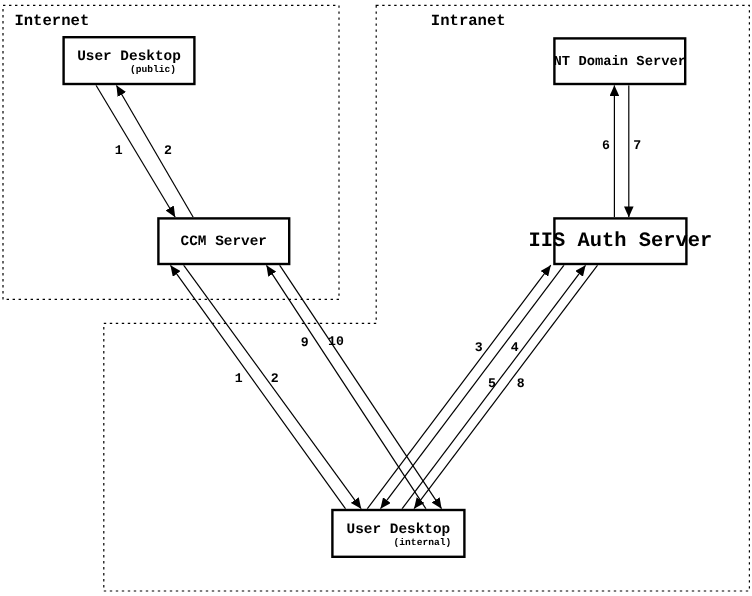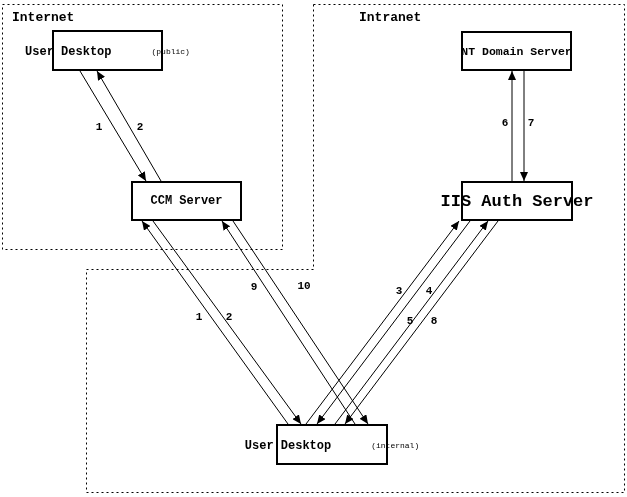--- a/index.html
+++ b/index.html
@@ -16,34 +16,34 @@
     position: absolute;
     left: 0; top: 0;
     width: 627px; height: 497px;
   }
   .node {
     position: absolute;
     box-sizing: border-box;
     background: #ffffff;
     border: 2px solid #000000;
     display: flex;
-    flex-direction: row;
+    flex-direction: column;
     align-items: center;
     justify-content: center;
     text-align: left;
     padding-top: 3px;
   }
   .node-title {
     font-weight: bold;
     font-size: 12px;
     line-height: 13px;
     white-space: nowrap;
   }
   .node-sub {
-    font-weight: normal;
+    font-weight: bold;
     font-size: 8px;
     line-height: 10px;
     white-space: nowrap;
     margin-left: 40px;
   }
   .region-label {
     position: absolute;
     font-weight: bold;
     font-size: 13px;
     line-height: 13px;
@@ -119,21 +119,21 @@
     <div class="node-sub">(internal)</div>
   </div>
 
   <div class="edge-num" style="left:99px;  top:127px;">1</div>
   <div class="edge-num" style="left:140px; top:127px;">2</div>
 
   <div class="edge-num" style="left:199px; top:317px;">1</div>
   <div class="edge-num" style="left:229px; top:317px;">2</div>
 
   <div class="edge-num" style="left:254px; top:287px;">9</div>
-  <div class="edge-num" style="left:304px; top:286px;">10</div>
+  <div class="edge-num" style="left:280px; top:286px;">10</div>
 
   <div class="edge-num" style="left:399px; top:291px;">3</div>
   <div class="edge-num" style="left:429px; top:291px;">4</div>
 
   <div class="edge-num" style="left:410px; top:321px;">5</div>
   <div class="edge-num" style="left:434px; top:321px;">8</div>
 
   <div class="edge-num" style="left:505px; top:123px;">6</div>
   <div class="edge-num" style="left:531px; top:123px;">7</div>
 

